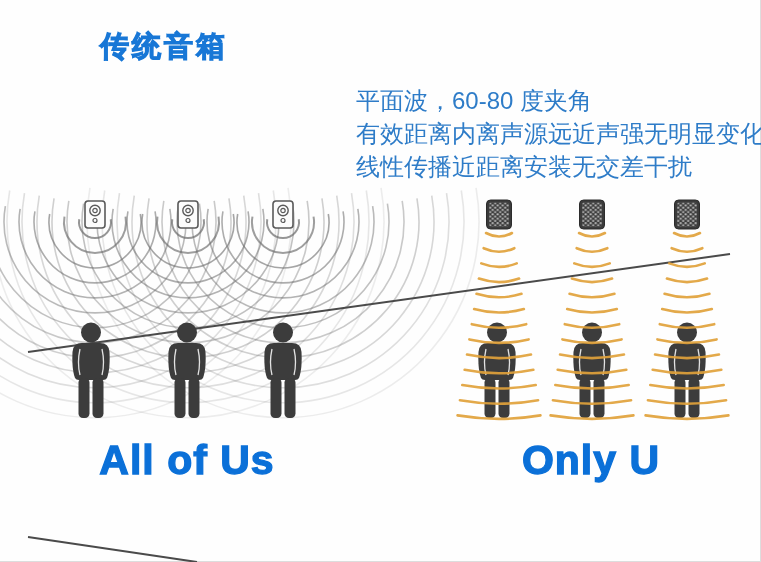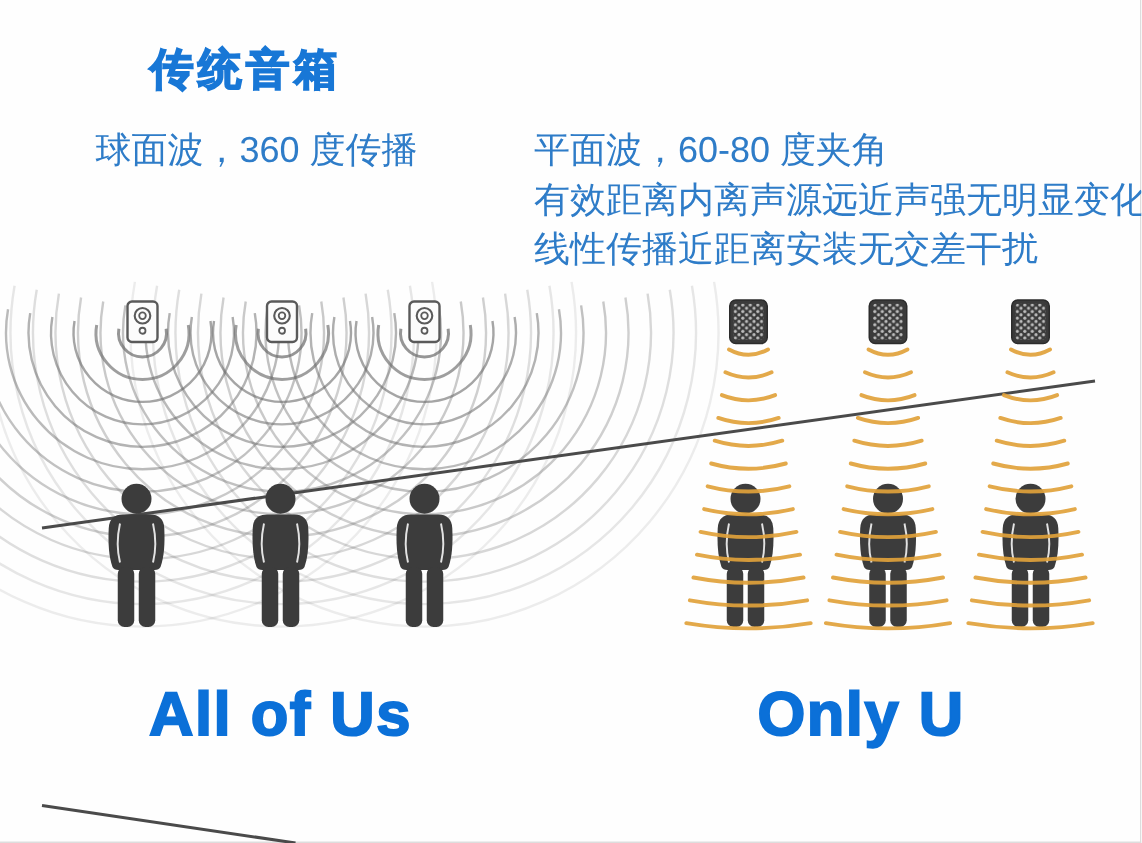--- a/index.html
+++ b/index.html
@@ -11,21 +11,21 @@
   #scene{position:absolute;left:0;top:0;}
   .txt{position:absolute;white-space:nowrap;transform:translateX(-50%);text-align:left;}
   .panel-title{
     top:27px;font-size:29px;font-weight:bold;letter-spacing:3px;color:#1877d6;
     -webkit-text-stroke:1.1px #1877d6;
   }
   .panel-desc{
     top:84px;font-size:24px;line-height:33px;color:#2e7cc8;font-weight:500;
   }
   .caption{
-    top:437px;font-size:41px;font-weight:bold;letter-spacing:1px;color:#0b70d8;margin-top:16px;
+    top:437px;font-size:41px;font-weight:bold;letter-spacing:1px;color:#0b70d8;
     -webkit-text-stroke:1.3px #0b70d8;
   }
 </style>
 </head>
 <body>
 
 <div id="stage">
 
   <svg id="scene" width="761" height="562" viewBox="0 0 761 562">
     <defs>
@@ -159,23 +159,22 @@
         <path d="M 652.6592 369.79999999999995 Q 687 376.79999999999995 721.3408 369.79999999999995" fill="none" stroke="#e1a23b" stroke-width="2.6" stroke-linecap="round" opacity="0.92"></path>
         <path d="M 650.288 385 Q 687 392 723.712 385" fill="none" stroke="#e1a23b" stroke-width="2.6" stroke-linecap="round" opacity="0.92"></path>
         <path d="M 647.9168 400.2 Q 687 407.2 726.0832 400.2" fill="none" stroke="#e1a23b" stroke-width="2.6" stroke-linecap="round" opacity="0.92"></path>
         <path d="M 645.5456 415.4 Q 687 422.4 728.4544 415.4" fill="none" stroke="#e1a23b" stroke-width="2.6" stroke-linecap="round" opacity="0.92"></path>
       </g>
   </svg>
 
   <div class="txt panel-title" style="left:164px">传统音箱</div>
 
   <div class="txt panel-desc" style="left:171px">
-    <div>球面波，360 度传播</div>
   </div>
   <div class="txt panel-desc" style="left:560px">
     <div>平面波，60-80 度夹角</div>
     <div>有效距离内离声源远近声强无明显变化</div>
     <div>线性传播近距离安装无交差干扰</div>
   </div>
 
   <div class="txt caption" style="left:187px">All of Us</div>
-  <div class="txt caption" style="left:574px">Only U</div>
+  <div class="txt caption" style="left:591px">Only U</div>
 </div>
 
 </body></html>

